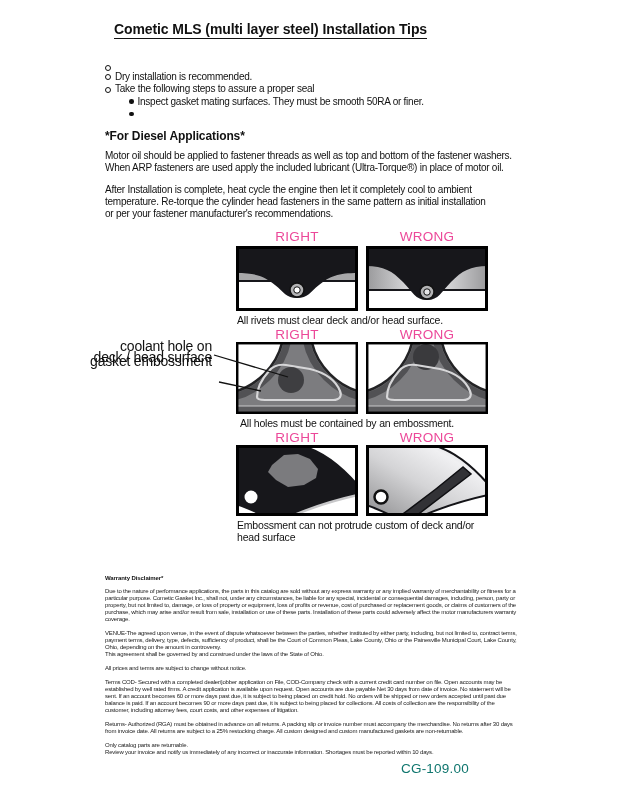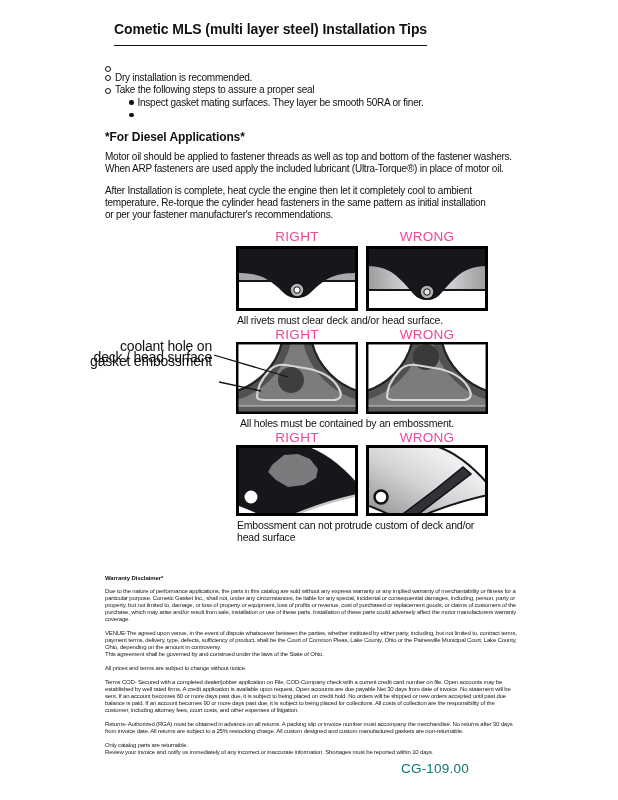--- a/index.html
+++ b/index.html
@@ -3,22 +3,22 @@
 <meta charset="utf-8">
 <style>
   html,body{margin:0;padding:0;background:#ffffff;}
   .page{
     position:relative; width:618px; height:800px; background:#ffffff;
     font-family:"Liberation Sans", sans-serif; color:#111111; overflow:hidden;
   }
   
   .top-block{position:absolute; left:105px; top:20px; width:470px;}
   .title{
-    font-size:14px; font-weight:bold; margin:0 0 16px 9px; display:inline-block;
-    border-bottom:1.5px solid #111; padding-bottom:8px; letter-spacing:-0.1px;text-align:center;
+    font-size:14px; font-weight:bold; margin:0 0 22px 9px; display:inline-block;
+    border-bottom:1.5px solid #111; padding-bottom:1px; letter-spacing:-0.1px;text-align:center;
   }
   .bullets{font-size:10px; letter-spacing:-0.25px; line-height:12.5px;}
   .bullet-row{display:flex; align-items:flex-start;}
   .ring{
     width:4px;height:4px;border:1px solid #111;border-radius:50%;
     display:inline-block; margin:3.5px 4px 0 0; flex:0 0 auto;
   }
   .dot{
     width:4.5px;height:4.5px;background:#111;border-radius:50%;
     display:inline-block; margin:3.5px 4px 0 0; flex:0 0 auto;
@@ -66,21 +66,21 @@
       <div class="bullet-row">
         <span class="ring"></span>
         <span>Dry installation is recommended.</span>
       </div>
       <div class="bullet-row">
         <span class="ring"></span>
         <span>Take the following steps to assure a proper seal</span>
       </div>
       <div class="bullet-row sub">
         <span class="dot"></span>
-        <span>Inspect gasket mating surfaces.  They layer be smooth 50RA or finer.</span>
+        <span>Inspect gasket mating surfaces.  They must be smooth 50RA or finer.</span>
       </div>
       <div class="bullet-row sub">
         <span class="dot"></span>
       </div>
     </div>
 
     <div class="diesel">
       <h2 class="diesel-h">*For Diesel Applications*</h2>
       <p class="para">Motor oil should be applied to fastener threads as well as top and bottom of the fastener washers.
 When ARP fasteners are used apply the included lubricant (Ultra-Torque®) in place of motor oil.</p>

